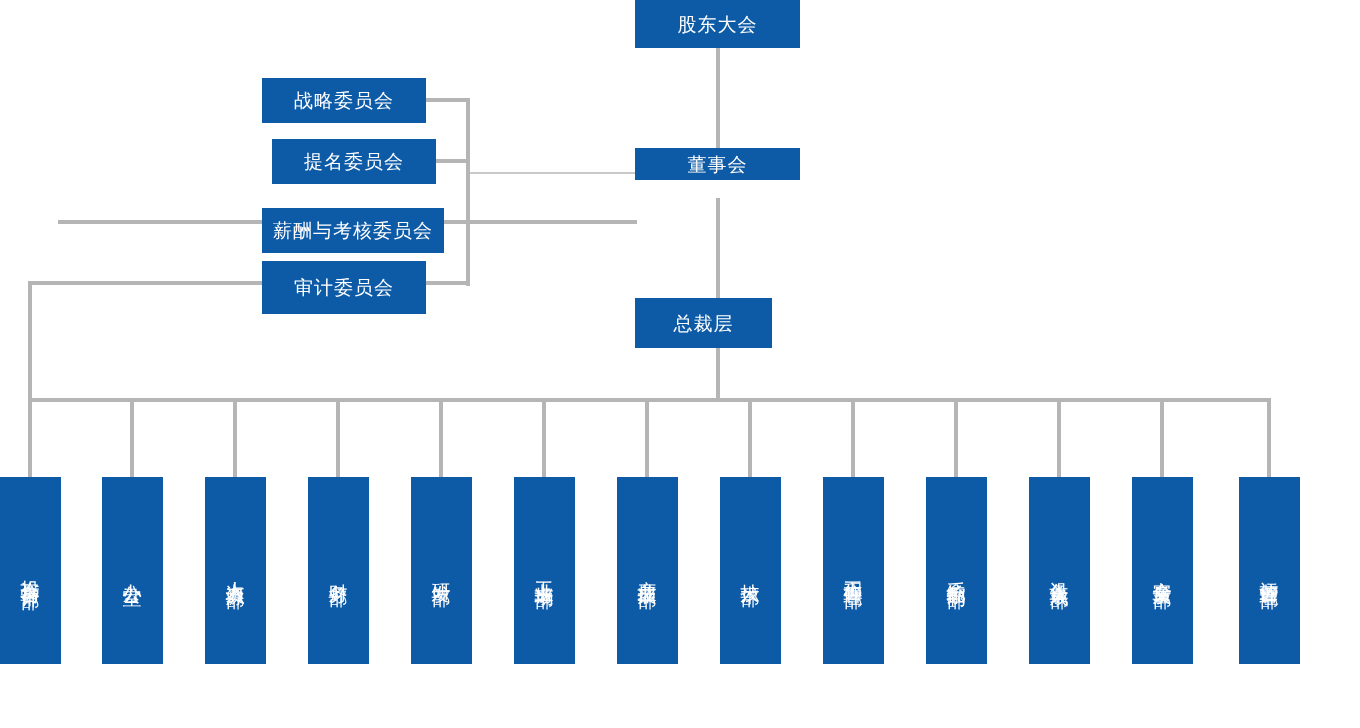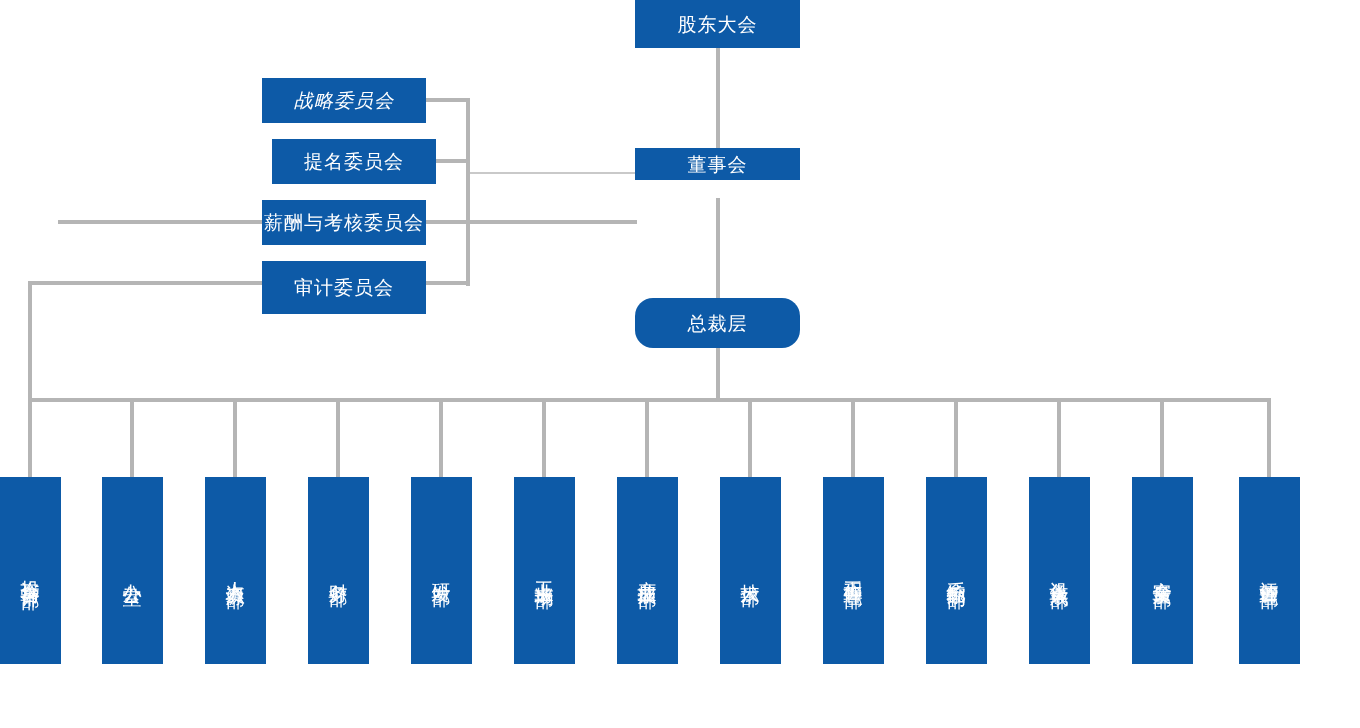--- a/index.html
+++ b/index.html
@@ -76,31 +76,31 @@
   <div class="line" style="left:1057px; top:400px; width:4px; height:77px;"></div>
   <div class="line" style="left:1160px; top:400px; width:4px; height:77px;"></div>
   <div class="line" style="left:1267px; top:400px; width:4px; height:77px;"></div>
 
   <div class="node" style="left:635px; top:0;     width:165px; height:48px;">
     <span class="label-h">股东大会</span>
   </div>
   <div class="node" style="left:635px; top:148px; width:165px; height:32px;">
     <span class="label-h">董事会</span>
   </div>
-  <div class="node" style="left:635px; top:298px; width:165px; height:50px;border-radius:18px;">
+  <div class="node" style="left:635px; top:298px; width:137px; height:50px;">
     <span class="label-h">总裁层</span>
   </div>
 
-  <div class="node" style="left:262px; top:78px;  width:164px; height:45px;font-style:italic;">
+  <div class="node" style="left:262px; top:78px;  width:164px; height:45px;">
     <span class="label-h">战略委员会</span>
   </div>
   <div class="node" style="left:272px; top:139px; width:164px; height:45px;">
     <span class="label-h">提名委员会</span>
   </div>
-  <div class="node" style="left:262px; top:200px; width:164px; height:45px;">
+  <div class="node" style="left:262px; top:208px; width:182px; height:45px;">
     <span class="label-h">薪酬与考核委员会</span>
   </div>
   <div class="node" style="left:262px; top:261px; width:164px; height:53px;">
     <span class="label-h">审计委员会</span>
   </div>
 
   <div class="node dept" style="left:0;      top:477px; width:61px; height:187px;">
     <span class="label-v">投资与审计部</span>
   </div>
   <div class="node dept" style="left:102px;  top:477px; width:61px; height:187px;">

